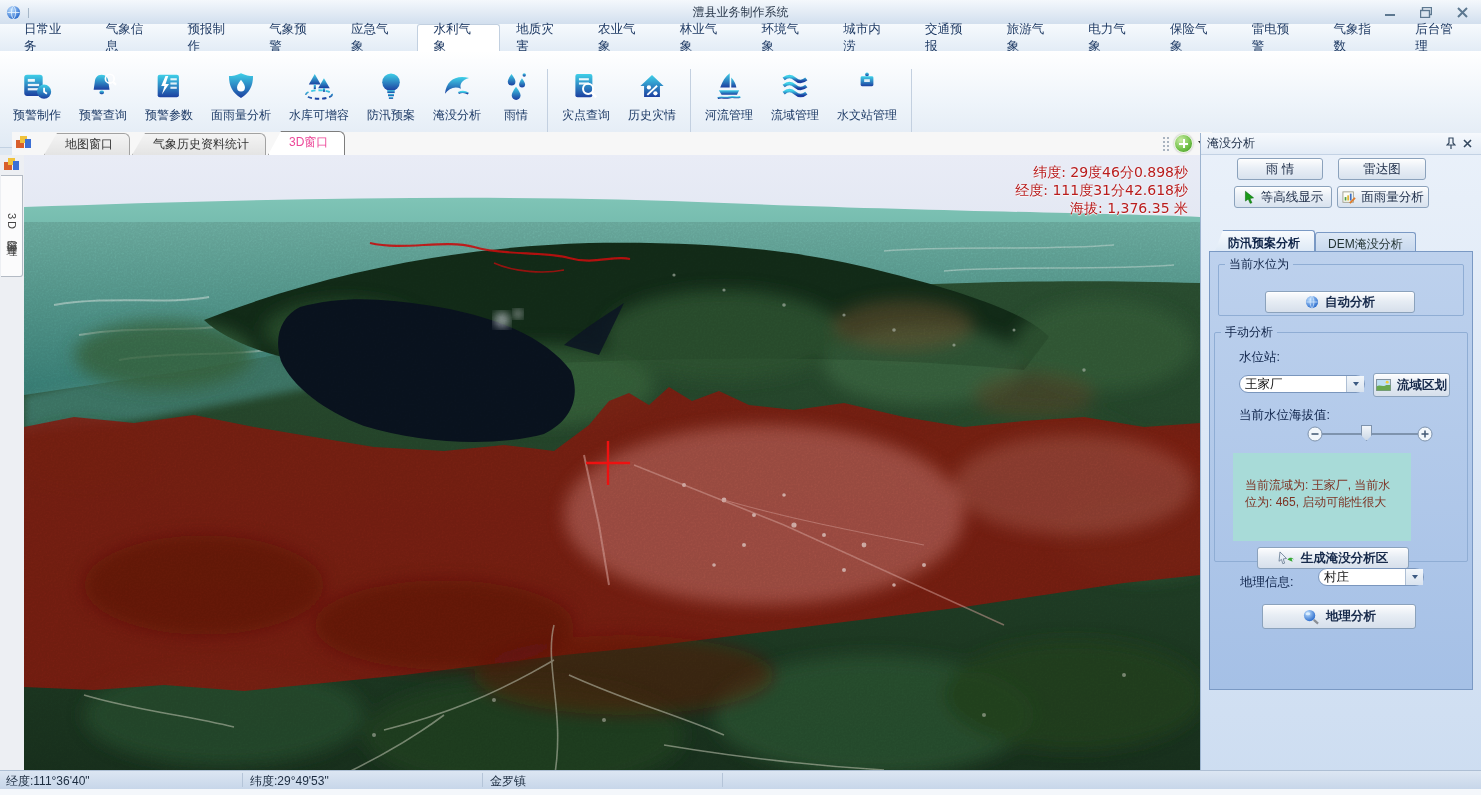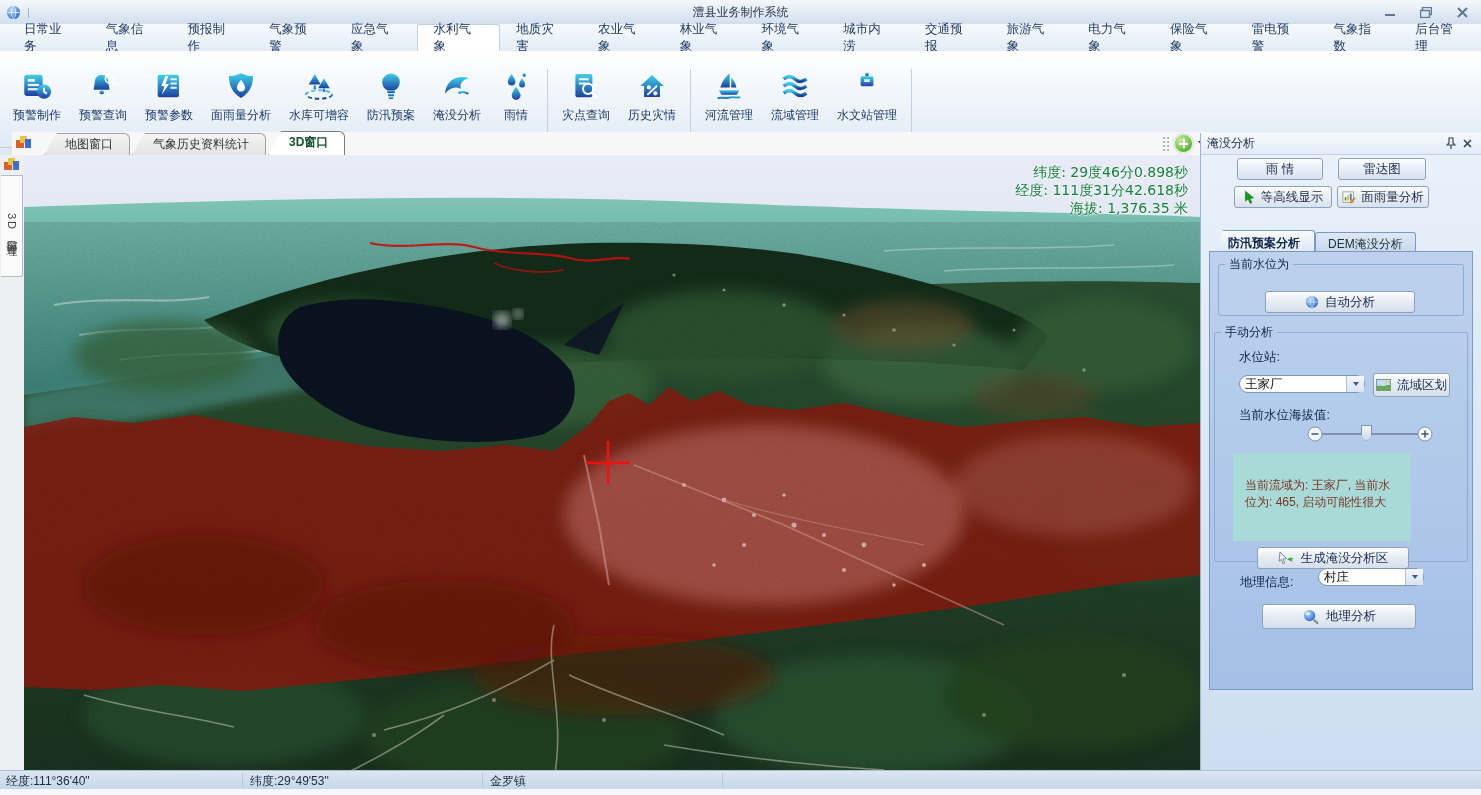--- a/index.html
+++ b/index.html
@@ -32,21 +32,21 @@
   .tbsep{width:1px;height:66px;background:#c3d0e0;margin:3px 5px 0 5px;}
   
   .tabstrip{position:absolute;left:12px;top:132px;width:1200px;height:23px;
     background:#f7f7f7;border-bottom:1px solid #9c9c9c;}
   .squares-icon{position:absolute;left:3px;top:3px;}
   .dtabs{position:absolute;left:32px;bottom:0;display:flex;align-items:flex-end;}
   .dtab{position:relative;height:17px;padding:2px 16px 2px 20px;font-size:12px;color:#333;
     background:linear-gradient(#f4f4f4,#e4e4e4);border:1px solid #a2a2a2;border-bottom:none;
     border-radius:2px 6px 0 0;margin-right:2px;
     clip-path:polygon(13px 0,100% 0,100% 100%,0 100%);}
-  .dtab.active{background:#fff;font-weight:bold;color:#14532d;height:19px;border-color:#7d7d7d;}
+  .dtab.active{background:#fff;font-weight:normal;color:#ec4899;height:19px;border-color:#7d7d7d;}
   .strip-right{position:absolute;right:6px;top:2px;display:flex;align-items:center;gap:5px;}
   .grip{display:flex;gap:2px;}
   .grip i{display:block;width:2px;height:14px;
      background:repeating-linear-gradient(#aab4c0 0 2px,transparent 2px 4px);}
   .addtab{width:17px;height:17px;border-radius:50%;
     background:radial-gradient(circle at 35% 30%,#c9eba4,#6fbf46 60%,#3f8f27);
     border:1px solid #e8f5dc;box-shadow:0 0 2px rgba(0,0,0,.35);
     display:flex;align-items:center;justify-content:center;}
   .addtab::before{content:"";width:9px;height:2px;background:#fff;position:absolute;}
   .addtab::after{content:"";width:2px;height:9px;background:#fff;position:absolute;}
@@ -57,21 +57,21 @@
     background:#edeff3;border-right:1px solid #c3cbd6;}
   .leftstrip .squares-icon{left:3px;top:2px;}
   .vtab{position:absolute;left:1px;top:20px;width:21px;height:100px;background:#fbfbfc;
     border:1px solid #b3bac4;border-left:none;border-radius:0 0 3px 0;
     display:flex;align-items:center;justify-content:center;}
   .vtab span{writing-mode:vertical-rl;font-size:11px;color:#444;letter-spacing:2px;}
   
   .map{position:absolute;left:24px;top:155px;width:1176px;height:624px;overflow:hidden;background:#e2e5f0;}
   .map svg{display:block;width:100%;height:100%;}
   .mapcoords{position:absolute;top:8px;right:12px;text-align:right;font-size:14px;line-height:1.3;
-    color:#15803d;text-shadow:0 1px 1px rgba(255,255,255,.85),0 0 4px rgba(255,255,255,.6);
+    color:#b91c1c;text-shadow:0 1px 1px rgba(255,255,255,.85),0 0 4px rgba(255,255,255,.6);
     font-family:"DejaVu Sans","Liberation Sans",sans-serif;}
   
   .panel{position:absolute;left:1200px;top:133px;width:281px;height:646px;
     background:linear-gradient(#eaf1fa,#cdddf1);border-left:1px solid #9db4d0;box-sizing:border-box;}
   .phead{position:absolute;left:0;top:0;right:0;height:21px;display:flex;align-items:center;
     padding:0 6px;font-size:12px;color:#1a2b45;background:linear-gradient(#f6f9fd,#e2ebf6);
     border-bottom:1px solid #c3d2e4;}
   .phead .sp{flex:1;}
   .phicon{width:16px;height:14px;display:flex;align-items:center;justify-content:center;color:#33475e;}
   .pbtn{position:absolute;height:22px;box-sizing:border-box;
@@ -89,21 +89,21 @@
   .ptab.active{font-weight:bold;background:linear-gradient(#f8fbfe,#d8e5f4);color:#0d2246;
     padding:4px 14px;clip-path:polygon(10px 0,100% 0,100% 100%,0 100%);}
   .tabpage{position:absolute;left:8px;top:118px;width:264px;height:439px;box-sizing:border-box;
     background:linear-gradient(#bdd1ed,#a5c0e6);border:1px solid #7a99c4;}
   fieldset{position:absolute;margin:0;padding:0;border:1px solid #8fadd4;border-radius:2px;}
   legend{font-size:12px;color:#0f2347;padding:0 4px;margin-left:6px;}
   .fs-auto{left:8px;top:4px;width:244px;height:58px;}
   .fs-manual{left:4px;top:72px;width:252px;height:236px;}
   .inbtn{position:absolute;box-sizing:border-box;display:flex;align-items:center;justify-content:center;gap:6px;
     background:linear-gradient(#fdfdfe,#e7edf4 45%,#d6dfeb);border:1px solid #8ba2bc;border-radius:3px;
-    font-size:12.5px;color:#16294a;box-shadow:inset 0 1px 0 #fff;}
+    font-size:12.5px;color:#16294a;box-shadow:inset 0 1px 0 #fff;font-weight:bold;}
   .btn-auto{left:46px;top:18px;width:150px;height:22px;}
   .flabel{position:absolute;font-size:12.5px;color:#10254c;}
   .combo{position:absolute;box-sizing:border-box;height:18px;background:#fff;border:1px solid #7a96bd;
     border-radius:9px;display:flex;align-items:center;}
   .combo .cval{flex:1;font-size:12.5px;color:#111;padding-left:5px;}
   .combo .cdd{width:17px;align-self:stretch;border-left:1px solid #aebfd4;
     background:linear-gradient(#f3f7fb,#d9e3ef);display:flex;align-items:center;justify-content:center;}
   .cdd::before{content:"";width:0;height:0;border-left:3.5px solid transparent;border-right:3.5px solid transparent;border-top:4.5px solid #3c5a82;}
   .cb-station{left:24px;top:34px;width:126px;}
   .btn-basin{left:158px;top:32px;width:77px;height:24px;}

